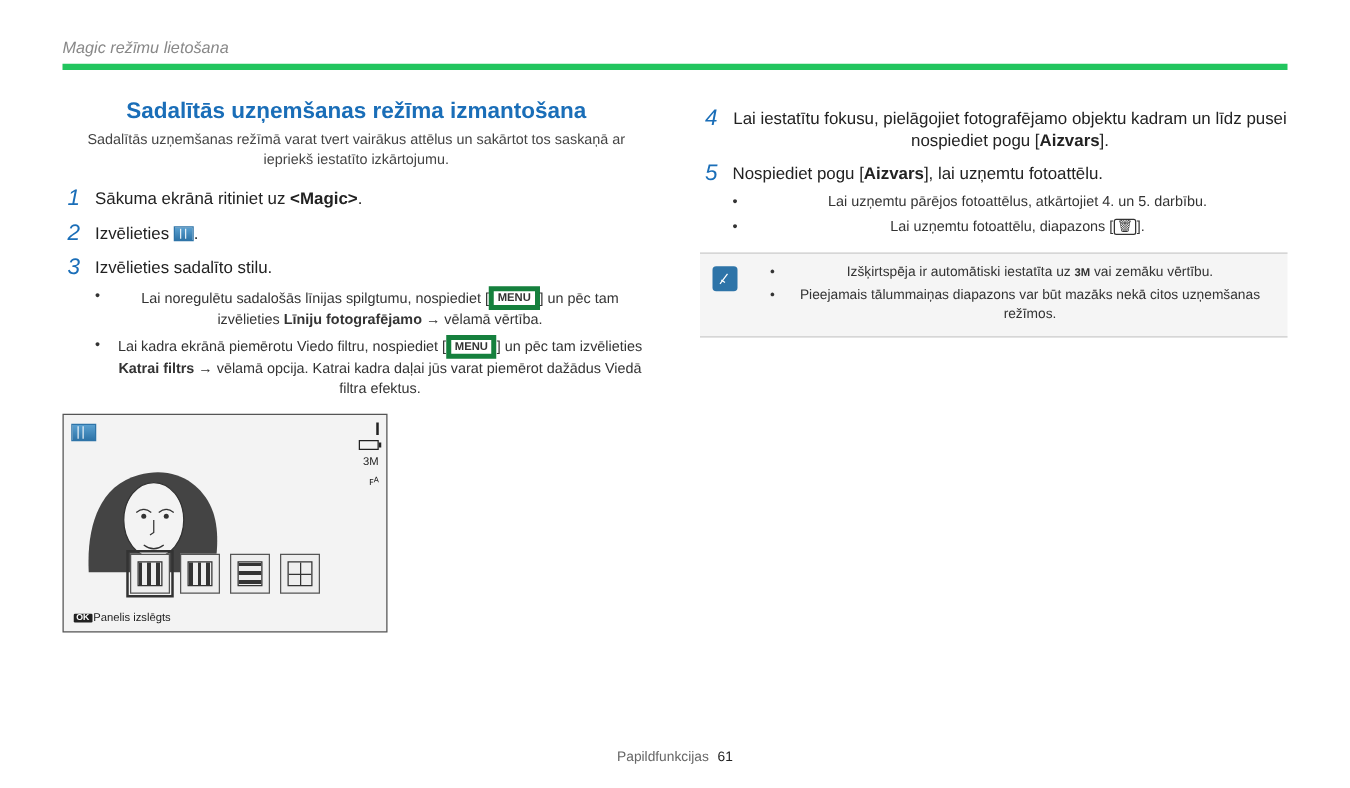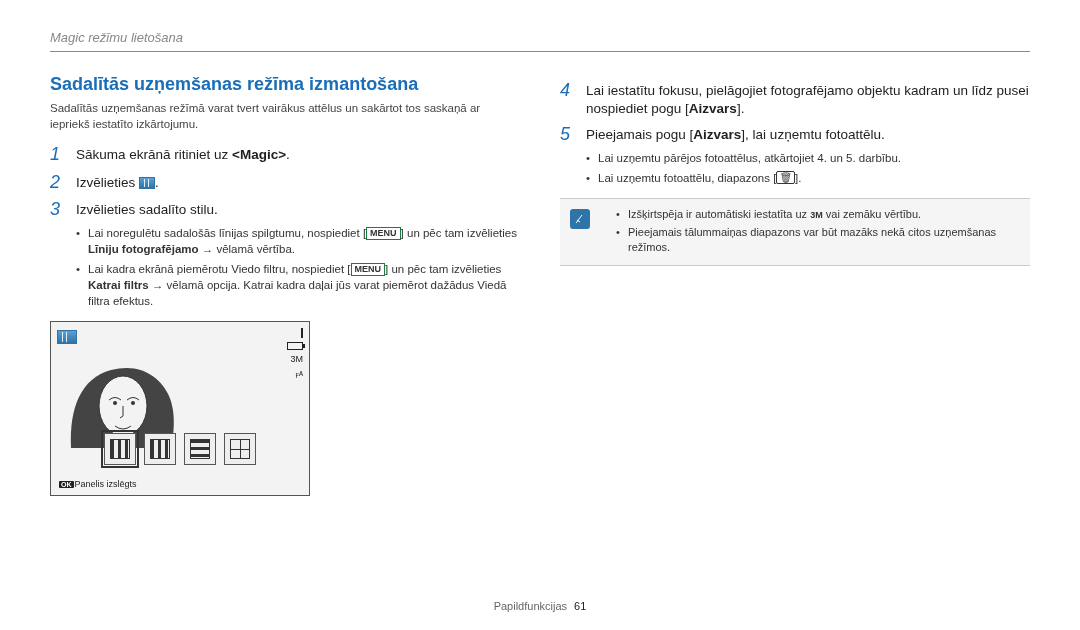--- a/index.html
+++ b/index.html
@@ -9,29 +9,29 @@
     color: #333;
     width: 1080px;
     height: 630px;
     position: relative;
     padding: 30px 50px 20px 50px;
   }
   .header-line {
     font-size: 13px;
     color: #888;
     font-style: italic;
-    border-bottom: 1px solid #22c55e;
+    border-bottom: 5px solid #22c55e;
     padding-bottom: 6px;
     margin-bottom: 22px;
   }
   .columns {
     display: flex;
     gap: 40px;
   }
-  .col { flex: 1; }
+  .col { flex: 1; text-align: center; }
   .section-title {
     color: #1a6eb8;
     font-size: 18px;
     font-weight: 600;
     margin-bottom: 6px;
   }
   .intro {
     font-size: 11.5px;
     color: #444;
     line-height: 1.35;
@@ -73,21 +73,21 @@
     padding-left: 12px;
   }
   .sublist li::before {
     content: "•";
     position: absolute;
     left: 0;
     top: 0;
   }
   .menu-box {
     display: inline-block;
-    border: 1px solid #15803d;
+    border: 4px solid #15803d;
     font-size: 9px;
     font-weight: 700;
     padding: 0 3px;
     line-height: 11px;
     vertical-align: 1px;
     font-family: Arial, sans-serif;
   }
   .arrow-r { font-weight: 400; }
   .bold-inline { font-weight: 700; }
   .icon-split {
@@ -323,21 +323,21 @@
     <div class="step-row">
       <div class="step-num">4</div>
       <div class="step-text">
         <span>Lai iestatītu fokusu, pielāgojiet fotografējamo objektu kadram un līdz pusei nospiediet pogu [</span><span class="bold-inline">Aizvars</span><span>].</span>
       </div>
     </div>
 
     <div class="step-row">
       <div class="step-num">5</div>
       <div class="step-text">
-        <span>Pieejamais pogu [</span><span class="bold-inline">Aizvars</span><span>], lai uzņemtu fotoattēlu.</span>
+        <span>Nospiediet pogu [</span><span class="bold-inline">Aizvars</span><span>], lai uzņemtu fotoattēlu.</span>
       </div>
     </div>
 
     <ul class="sublist">
       <li>Lai uzņemtu pārējos fotoattēlus, atkārtojiet 4. un 5. darbību.</li>
       <li>
         <span>Lai uzņemtu fotoattēlu, diapazons [</span><span class="icon-trash">🗑</span><span>].</span>
       </li>
     </ul>
 

